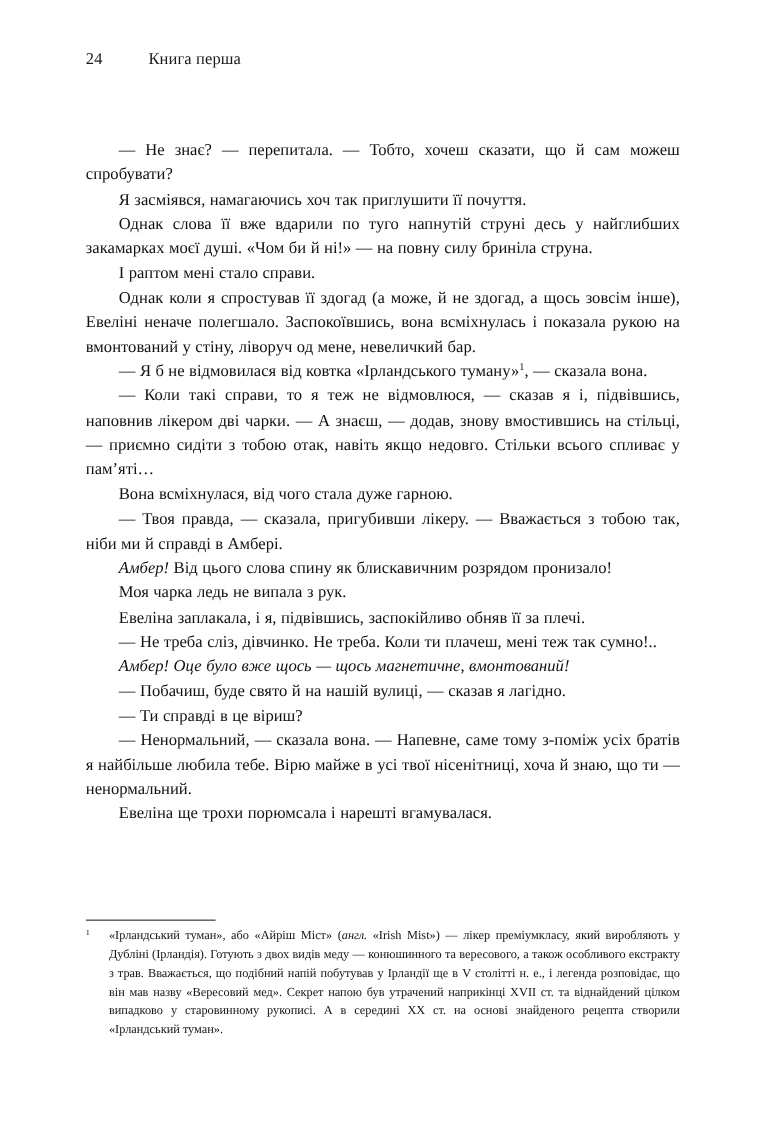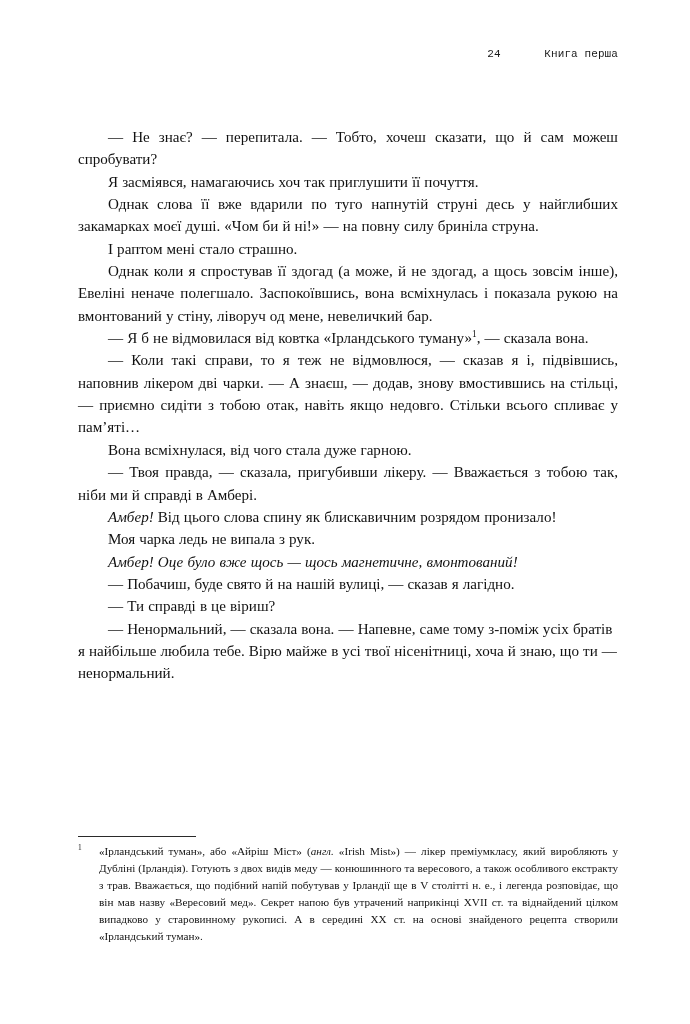--- a/index.html
+++ b/index.html
@@ -28,26 +28,25 @@
 
   
   .running-head {
     position: absolute;
     left: 78px;
     top: 46px;
     width: 540px;
     height: 20px;
     display: flex;
     align-items: baseline;
-    font-family: Liberation Mono, monospace;
-    font-size: 11px;
+    font-family: Liberation Serif, serif;
+    font-size: 15px;
     line-height: 16px;
     color: #1a1a1a;
     letter-spacing: 0.1px;
-    justify-content: flex-end;
   }
   .folio {
     display: inline-block;
     width: 57px;
     flex: 0 0 57px;
   }
   .head-title {
     display: inline-block;
     white-space: nowrap;
   }
@@ -126,38 +125,41 @@
   <div class="running-head">
     <span class="folio">24</span>
     <span class="head-title">Книга перша</span>
   </div>
 
   <div class="textblock">
 
     <p class="para">— Не знає? — перепитала. — Тобто, хочеш сказати, що й сам можеш спробувати?</p>
     <p class="para">Я засміявся, намагаючись хоч так приглушити її почуття.</p>
     <p class="para">Однак слова її вже вдарили по туго напнутій струні десь у найглибших закамарках моєї душі. «Чом би й ні!» — на повну силу бриніла струна.</p>
-    <p class="para">І раптом мені стало страшно.</p>
+    <p class="para">І раптом мені стало справи.</p>
     <p class="para">Однак коли я спростував її здогад (а може, й не здогад, а щось зовсім інше), Евеліні неначе полегшало. Заспокоївшись, вона всміхнулась і показала рукою на вмонтований у стіну, ліворуч од мене, невеличкий бар.</p>
 
     <p class="para"><span>— Я б не відмовилася від ковтка «Ірландського туману»</span><sup class="fnmark">1</sup><span>, — сказала вона.</span></p>
 
     <p class="para">— Коли такі справи, то я теж не відмовлюся, — сказав я і, підвівшись, наповнив лікером дві чарки. — А знаєш, — додав, знову вмостившись на стільці, — приємно сидіти з тобою отак, навіть якщо недовго. Стільки всього спливає у пам’яті…</p>
     <p class="para">Вона всміхнулася, від чого стала дуже гарною.</p>
     <p class="para">— Твоя правда, — сказала, пригубивши лікеру. — Вважається з тобою так, ніби ми й справді в Амбері.</p>
     <p class="para"><span class="ital">Амбер!</span><span> Від цього слова спину як блискавичним розрядом пронизало!</span></p>
 
     <p class="para">Моя чарка ледь не випала з рук.</p>
 
+    <p class="para">Евеліна заплакала, і я, підвівшись, заспокійливо обняв її за плечі.</p>
+    <p class="para">— Не треба сліз, дівчинко. Не треба. Коли ти плачеш, мені теж так сумно!..</p>
 
     <p class="para ital">Амбер! Оце було вже щось — щось магнетичне, вмонтований!</p>
 
     <p class="para">— Побачиш, буде свято й на нашій вулиці, — сказав я лагідно.</p>
     <p class="para">— Ти справді в це віриш?</p>
     <p class="para">— Ненормальний, — сказала вона. — Напевне, саме тому з-поміж усіх братів я найбільше любила тебе. Вірю майже в усі твої нісенітниці, хоча й знаю, що ти — ненормальний.</p>
+    <p class="para">Евеліна ще трохи порюмсала і нарешті вгамувалася.</p>
 
   </div>
 
   <div class="footnote-area">
     <hr class="footnote-rule">
     <p class="footnote"><span class="fn-num">1</span><span>«Ірландський туман», або «Айріш Міст» (</span><span class="ital">англ.</span><span> «Irish Mist») — лікер преміумкласу, який виробляють у Дубліні (Ірландія). Готують з двох видів меду — конюшинного та вересового, а також особливого екстракту з трав. Вважається, що подібний напій побутував у Ірландії ще в V столітті н. е., і легенда розповідає, що він мав назву «Вересовий мед». Секрет напою був утрачений наприкінці XVII ст. та віднайдений цілком випадково у старовинному рукописі. А в середині XX ст. на основі знайденого рецепта створили «Ірландський туман».</span></p>
   </div>
 
 </div>
 

